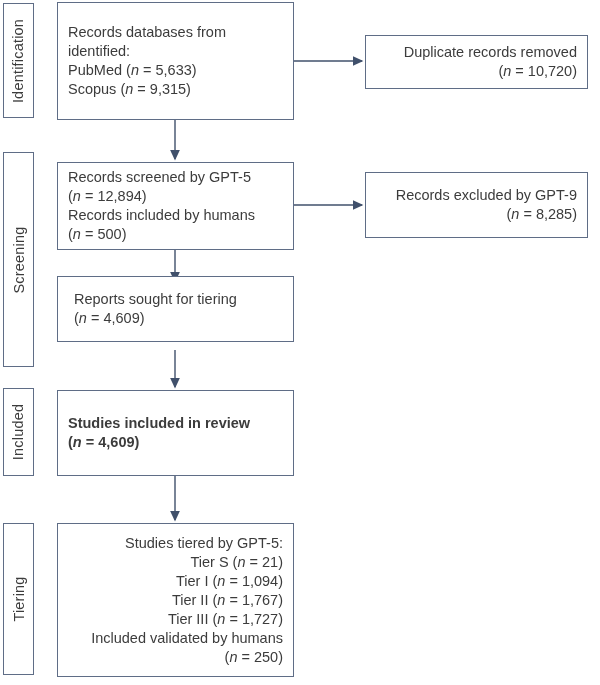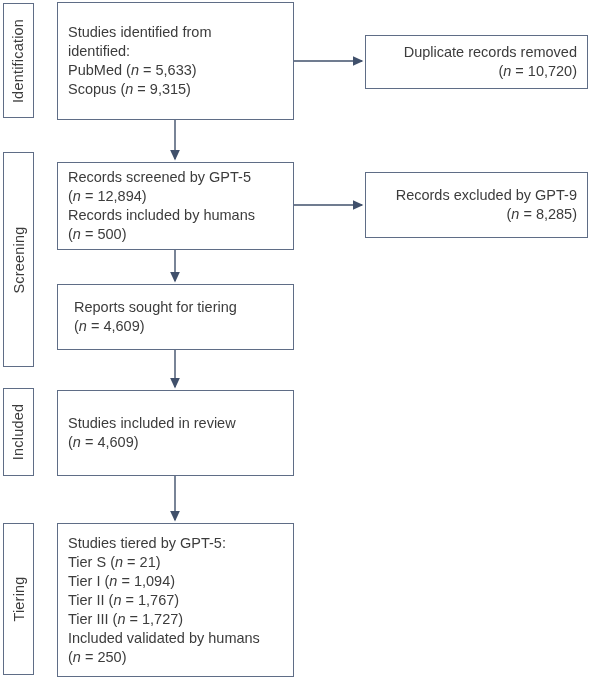--- a/index.html
+++ b/index.html
@@ -52,23 +52,23 @@
     justify-content: center;
     padding: 4px 10px;
     font-size: 14.5px;
   }
   .box .line { line-height: 19px; white-space: nowrap; }
   .box .line i { font-style: italic; }
   .main-box  { left: 57px;  width: 237px; }
   .side-box  { left: 365px; width: 223px; text-align: right; }
   #box-identified { top: 2px;   height: 118px; }
   #box-screened   { top: 162px; height: 88px; justify-content: center;  }
-  #box-sought     { top: 284px; height: 66px; padding-left: 16px;  }
-  #box-included   { top: 390px; height: 86px;  }
-  #box-tiered     { top: 523px; height: 154px; }
+  #box-sought     { top: 276px; height: 66px; padding-left: 16px;  }
+  #box-included   { top: 390px; height: 86px; font-weight: bold;  }
+  #box-tiered     { top: 523px; height: 154px; text-align: right; }
   #box-duplicates { top: 35px;  height: 54px;  }
   #box-excluded   { top: 172px; height: 66px;  }
   #label-identification { top: 3px;   height: 115px; }
   #label-screening      { top: 152px; height: 215px; }
   #label-included       { top: 388px; height: 88px;  }
   #label-tiering        { top: 523px; height: 152px; }
 </style>
 </head>
 <body>
 
@@ -95,21 +95,21 @@
     <span class="stage-text">Screening</span>
   </div>
   <div class="stage-label" id="label-included">
     <span class="stage-text">Included</span>
   </div>
   <div class="stage-label" id="label-tiering">
     <span class="stage-text">Tiering</span>
   </div>
 
   <div class="box main-box" id="box-identified">
-      <div class="line">Studies identified from</div>
+      <div class="line">Records databases from</div>
       <div class="line">identified:</div>
       <div class="line">PubMed (<i>n</i> = 5,633)</div>
       <div class="line">Scopus (<i>n</i> = 9,315)</div>
     </div>
   <div class="box side-box" id="box-duplicates">
       <div class="line">Duplicate records removed</div>
       <div class="line">(<i>n</i> = 10,720)</div>
     </div>
   <div class="box main-box" id="box-screened">
       <div class="line">Records screened by GPT-5</div>

